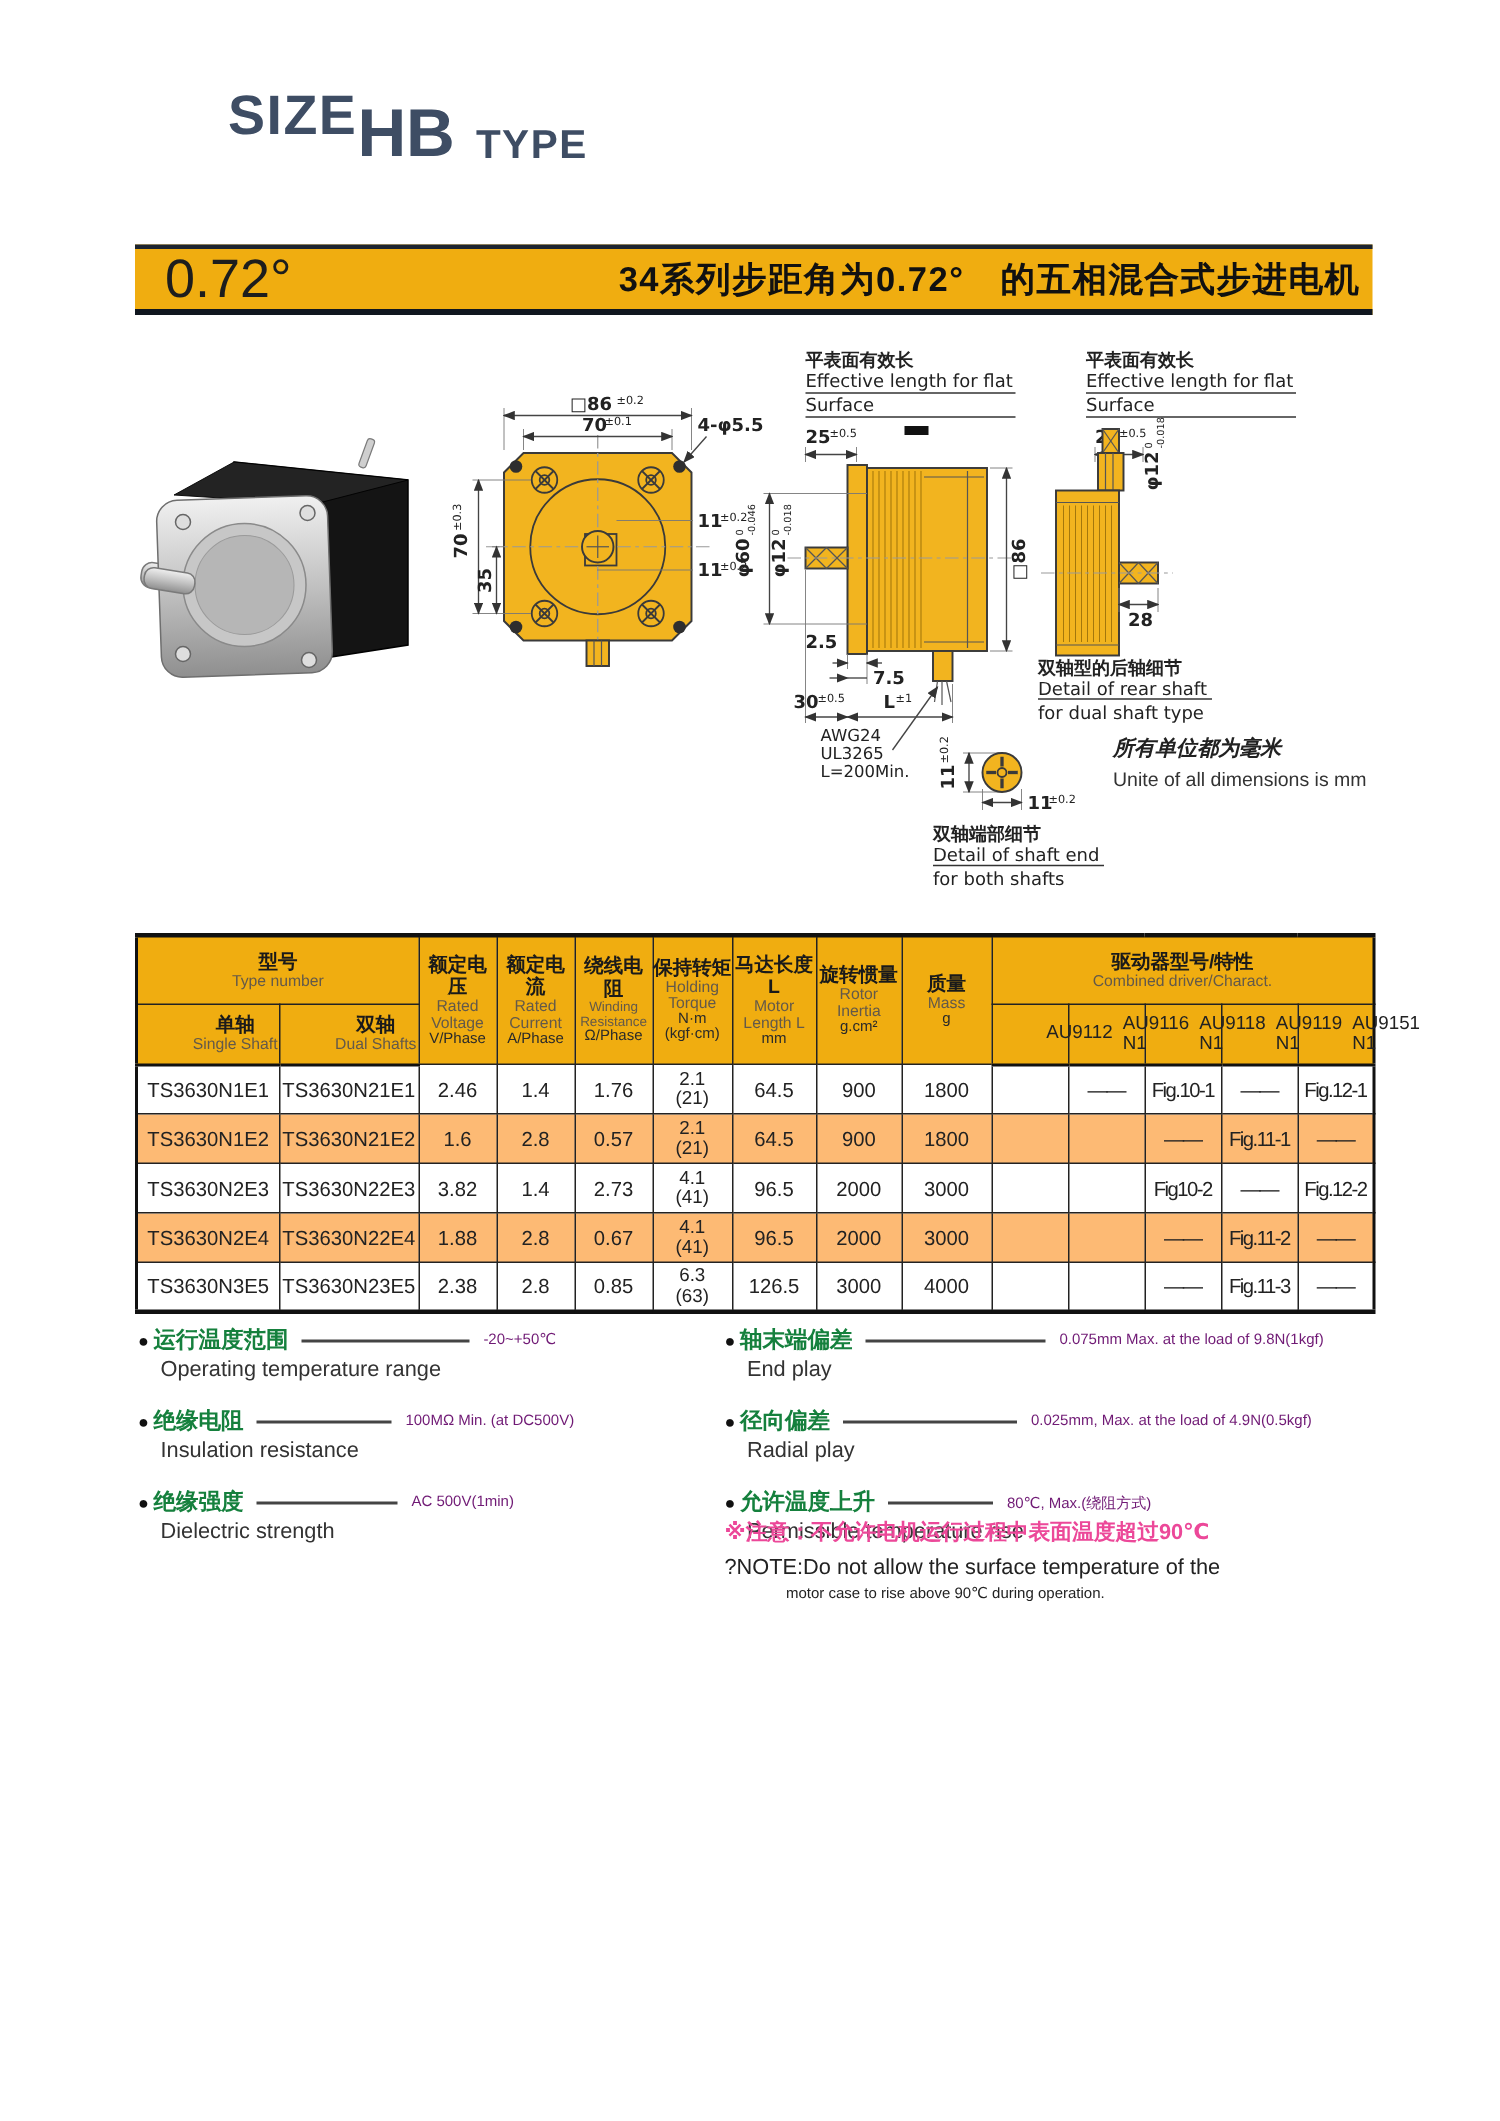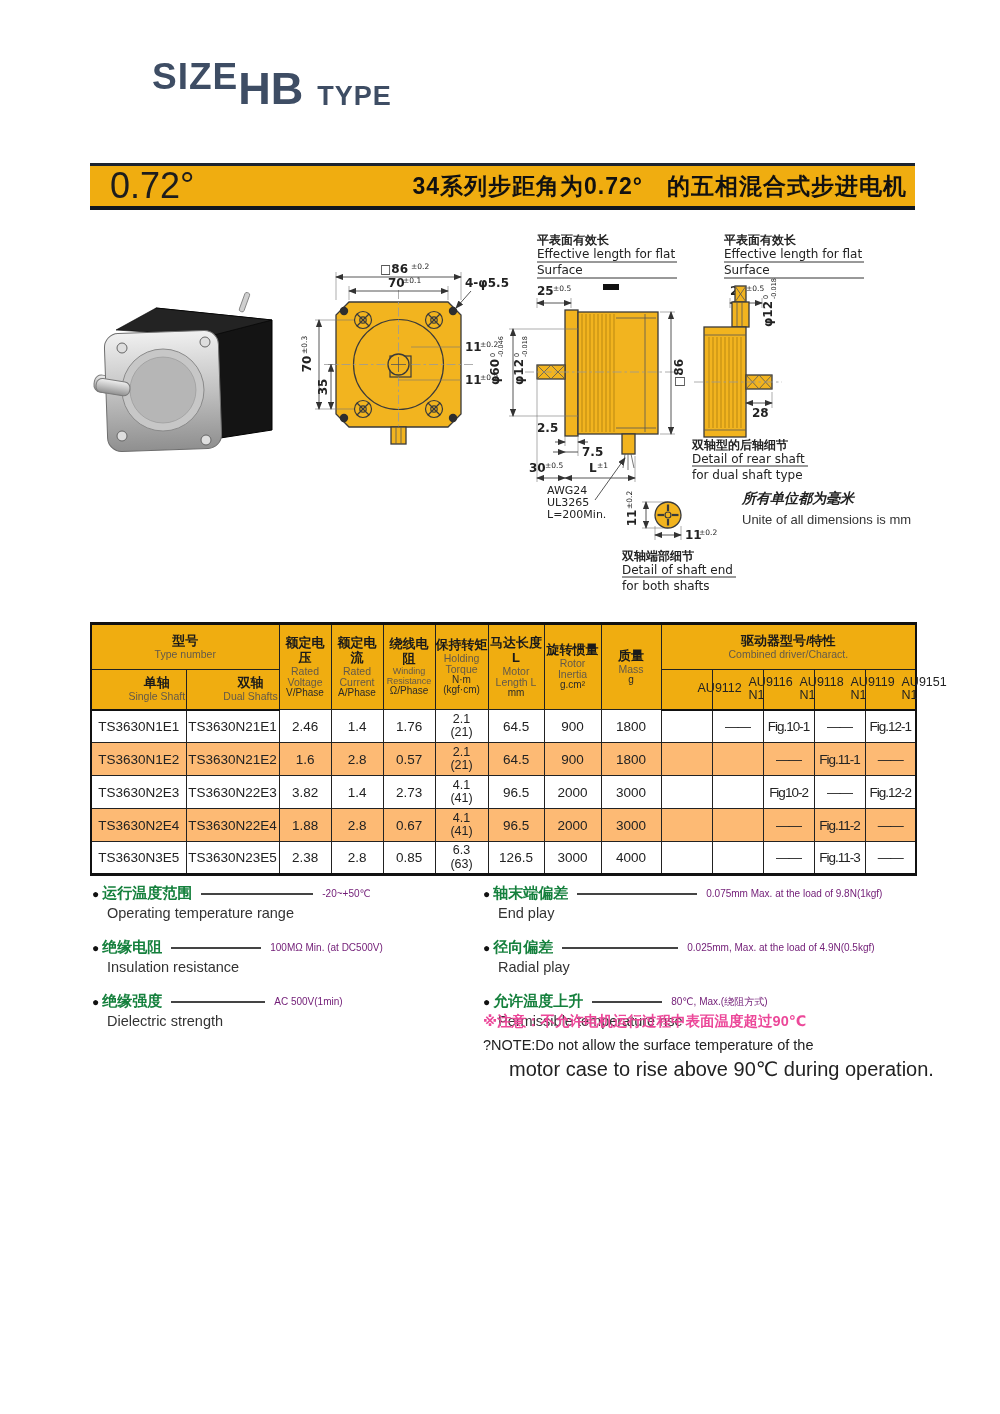--- a/index.html
+++ b/index.html
@@ -68,21 +68,21 @@
   .specs-left .spec-item:nth-child(3) .spec-dash{width:94px;}
   .specs-right .spec-item:nth-child(1) .spec-dash{width:120px;}
   .specs-right .spec-item:nth-child(2) .spec-dash{width:116px;}
   .specs-right .spec-item:nth-child(3) .spec-dash{width:70px;}
   .spec-val{font-size:10px;color:#701a75;}
   .spec-en{font-size:14.5px;color:#333;margin:2px 0 0 15px;}
   
   .notes{position:absolute;left:483px;top:1012px;}
   .note-cn{font-size:14.5px;font-weight:bold;color:#ec4899;}
   .note-en1{font-size:14.5px;color:#222;margin-top:6px;}
-  .note-en2{font-size:20px;color:#222;margin-top:4px;margin-left:26px;}
+  .note-en2{font-size:10px;color:#222;margin-top:4px;margin-left:41px;}
 </style>
 </head>
 <body>
 
 <div class="page">
 
   <div class="title-block">
     <span class="title-size">SIZE</span>
     <span class="title-hb">HB</span>
     <span class="title-type">TYPE</span>

